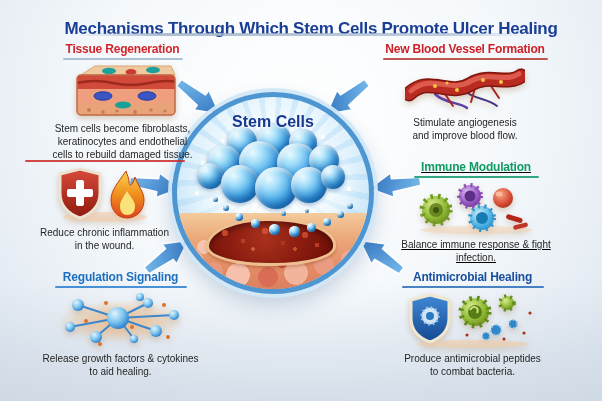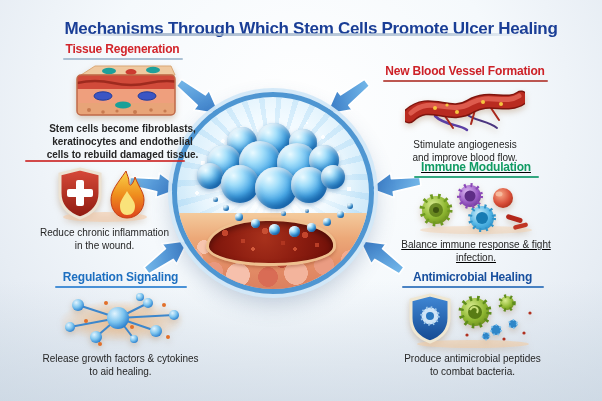--- a/index.html
+++ b/index.html
@@ -206,20 +206,21 @@
       <div class="cell" style="left:6px;top:18px;width:34px;height:34px;"></div>
       <div class="cell" style="left:38px;top:14px;width:42px;height:42px;"></div>
       <div class="cell" style="left:76px;top:16px;width:40px;height:40px;"></div>
       <div class="cell" style="left:108px;top:18px;width:30px;height:30px;"></div>
       <div class="cell" style="left:-4px;top:36px;width:26px;height:26px;"></div>
       <div class="cell" style="left:20px;top:38px;width:38px;height:38px;"></div>
       <div class="cell" style="left:54px;top:40px;width:42px;height:42px;"></div>
       <div class="cell" style="left:90px;top:40px;width:36px;height:36px;"></div>
       <div class="cell" style="left:120px;top:38px;width:24px;height:24px;"></div>
     </div>
+    <div class="center-label" style="color: rgb(22, 57, 143);">Stem Cells</div>
   </div>
 
   <section class="mech" id="sec-tissue">
     <h2 style="color: rgb(210, 37, 43);">Tissue Regeneration</h2>
     <div class="rule" style="background-color: rgb(157, 182, 204);"></div>
     <div class="icon">
       <svg width="116" height="56" viewBox="0 0 116 56">
         <defs>
             <clipPath id="cubeClip">
               <rect x="12" y="12" width="98" height="40" rx="4"></rect>
@@ -240,27 +241,27 @@
           <circle cx="24" cy="47" r="2" fill="#c77a50"></circle>
             <circle cx="38" cy="49" r="1.8" fill="#c77a50"></circle>
           <circle cx="52" cy="48" r="1.6" fill="#c77a50"></circle>
             <circle cx="70" cy="49" r="2" fill="#c77a50"></circle>
           <circle cx="86" cy="47" r="1.8" fill="#c77a50"></circle>
             <circle cx="100" cy="48" r="1.6" fill="#c77a50"></circle>
         </g>
         <rect x="12" y="12" width="98" height="40" rx="4" fill="none" stroke="#c06a48" stroke-width="1.5"></rect>
       </svg>
     </div>
-    <p style="color: rgb(38, 38, 38); font-weight: bold;">Stem cells become fibroblasts,
+    <p style="color: rgb(38, 38, 38);">Stem cells become fibroblasts,
 keratinocytes and endothelial
 cells to rebuild damaged tissue.</p>
   </section>
 
   <section class="mech" id="sec-vessel">
-    <h2 style="color: rgb(205, 33, 39); margin-top: 22px;">New Blood Vessel Formation</h2>
+    <h2 style="color: rgb(205, 33, 39);">New Blood Vessel Formation</h2>
     <div class="rule" style="background-color: rgb(178, 58, 50);"></div>
     <div class="icon">
       <svg width="120" height="48" viewBox="0 0 120 48">
         <path d="M30,30 C40,40 55,38 62,44" stroke="#5b3fa5" stroke-width="2.5" fill="none" stroke-linecap="round"></path>
         <path d="M58,26 C70,36 82,34 92,42" stroke="#4b357f" stroke-width="2" fill="none" stroke-linecap="round"></path>
         <path d="M40,30 L48,42 M70,24 L66,38 M86,22 L94,34" stroke="#a8281c" stroke-width="2" stroke-linecap="round"></path>
         <path d="M4,30 C24,10 44,34 66,20 C84,9 102,22 116,12" stroke="#7e150e" stroke-width="15" fill="none" stroke-linecap="round"></path>
         <path d="M4,30 C24,10 44,34 66,20 C84,9 102,22 116,12" stroke="#b92b20" stroke-width="12" fill="none" stroke-linecap="round"></path>
         <path d="M6,27 C26,9 44,30 66,17 C84,7 100,19 114,10" stroke="#dd5b4d" stroke-width="5" fill="none" stroke-linecap="round"></path>
         <circle cx="30" cy="22" r="2" fill="#f6c63f"></circle>

